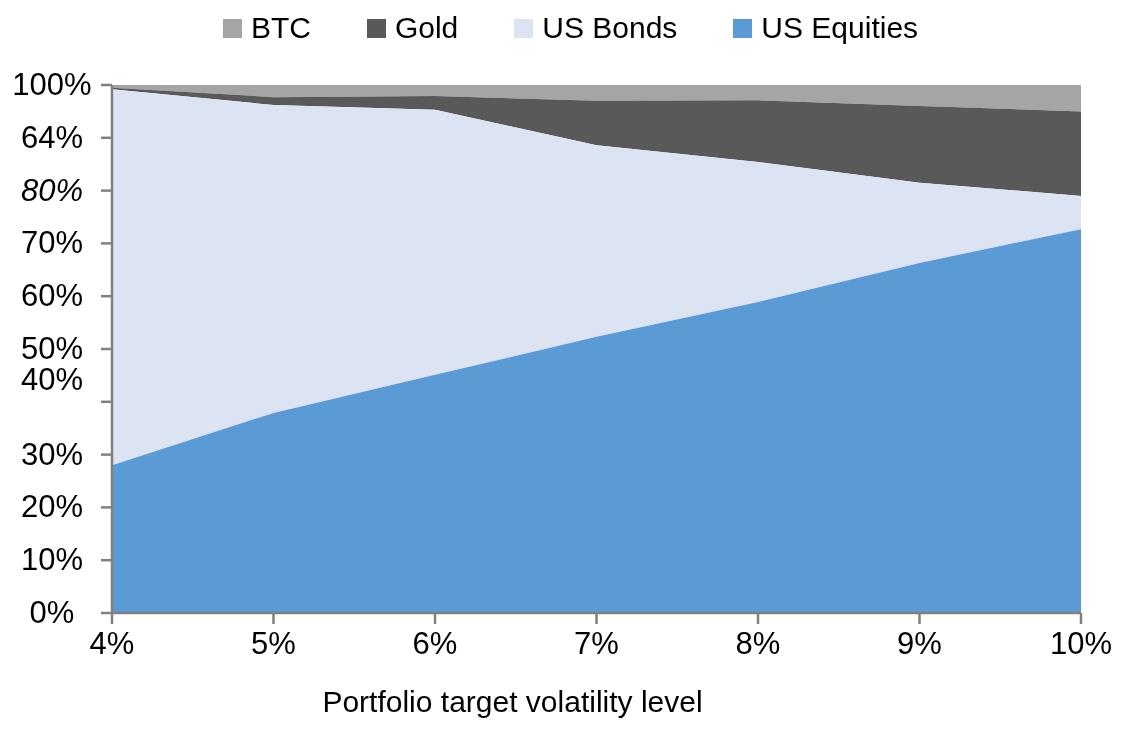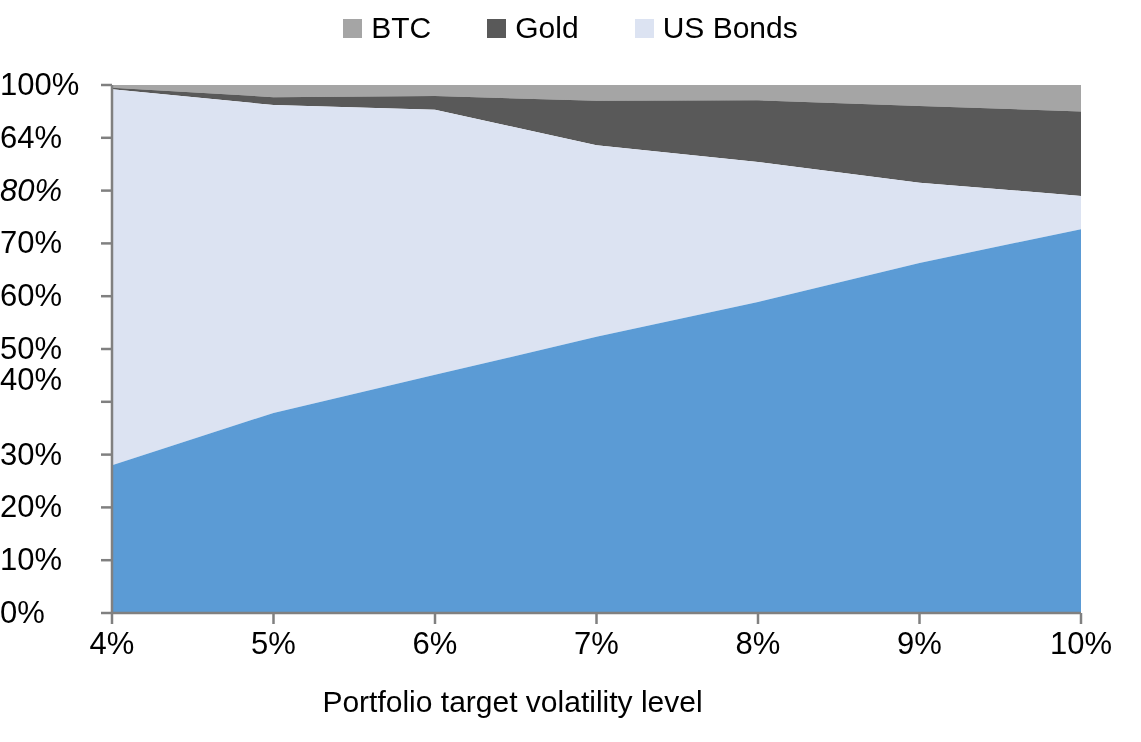--- a/index.html
+++ b/index.html
@@ -63,21 +63,21 @@
     position: absolute;
     left: 0;
     top: 0;
   }
 
   
   .ytick-label {
     position: absolute;
     right: 0;
     width: 104px;
-    text-align: left;
+    text-align: center;
     font-size: 31px;
     line-height: 31px;
     color: #000000;
     transform: translateY(-16px);
   }
   #y-labels {
     position: absolute;
     left: 0;
     top: 0;
     width: 104px;
@@ -121,20 +121,24 @@
       <span class="legend-swatch" style="background:#A5A5A5"></span>
       <span class="legend-label">BTC</span>
     </div>
     <div class="legend-item">
       <span class="legend-swatch" style="background:#595959"></span>
       <span class="legend-label">Gold</span>
     </div>
     <div class="legend-item">
       <span class="legend-swatch" style="background:#DCE3F2"></span>
       <span class="legend-label">US Bonds</span>
+    </div>
+    <div class="legend-item">
+      <span class="legend-swatch" style="background:#5B9BD5"></span>
+      <span class="legend-label">US Equities</span>
     </div>
   </div>
 
   <div id="plot-wrap">
     <svg id="plot-svg" width="1141" height="742" viewBox="0 0 1141 742">
       <g id="areas">
           <path d="M 112 85 L 273.5 85 L 435 85 L 596.5 85 L 758 85 L 919.5 85 L 1081 85 L 1081 111.40000000000003 L 919.5 106.12 L 758 100.3119999999999 L 596.5 100.84000000000003 L 435 96.08799999999997 L 273.5 97.14400000000012 L 112 87.63999999999999 Z" fill="#A5A5A5" stroke="none" shape-rendering="geometricPrecision"></path>
           <path d="M 112 87.63999999999999 L 273.5 97.14400000000012 L 435 96.08799999999997 L 596.5 100.84000000000003 L 758 100.3119999999999 L 919.5 106.12 L 1081 111.40000000000003 L 1081 195.88 L 919.5 182.68 L 758 162.08799999999997 L 596.5 145.19200000000006 L 435 109.81599999999997 L 273.5 105.06400000000008 L 112 89.22400000000005 Z" fill="#595959" stroke="none" shape-rendering="geometricPrecision"></path>
           <path d="M 112 89.22400000000005 L 273.5 105.06400000000008 L 435 109.81599999999997 L 596.5 145.19200000000006 L 758 162.08799999999997 L 919.5 182.68 L 1081 195.88 L 1081 229.144 L 919.5 262.93600000000004 L 758 302.00800000000004 L 596.5 336.856 L 435 374.87199999999996 L 273.5 412.88800000000003 L 112 465.15999999999997 Z" fill="#DCE3F2" stroke="none" shape-rendering="geometricPrecision"></path>
           <path d="M 112 465.15999999999997 L 273.5 412.88800000000003 L 435 374.87199999999996 L 596.5 336.856 L 758 302.00800000000004 L 919.5 262.93600000000004 L 1081 229.144 L 1081 613 L 919.5 613 L 758 613 L 596.5 613 L 435 613 L 273.5 613 L 112 613 Z" fill="#5B9BD5" stroke="none" shape-rendering="geometricPrecision"></path>

